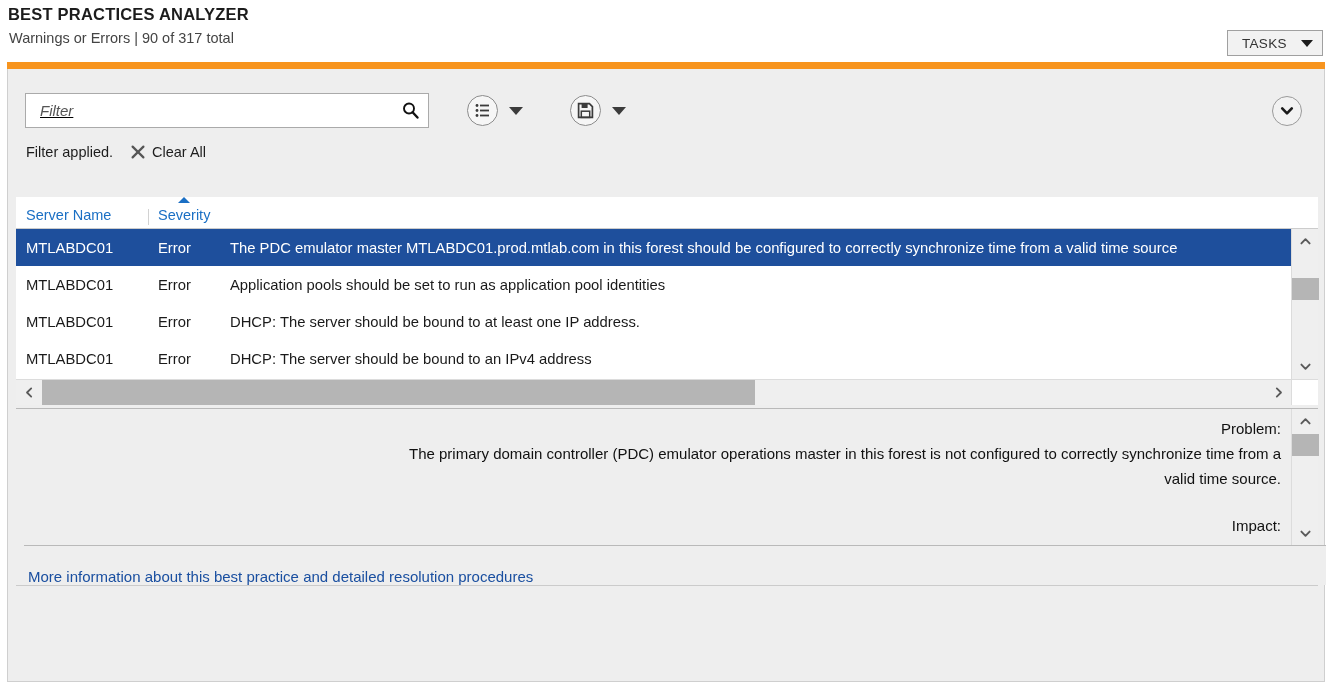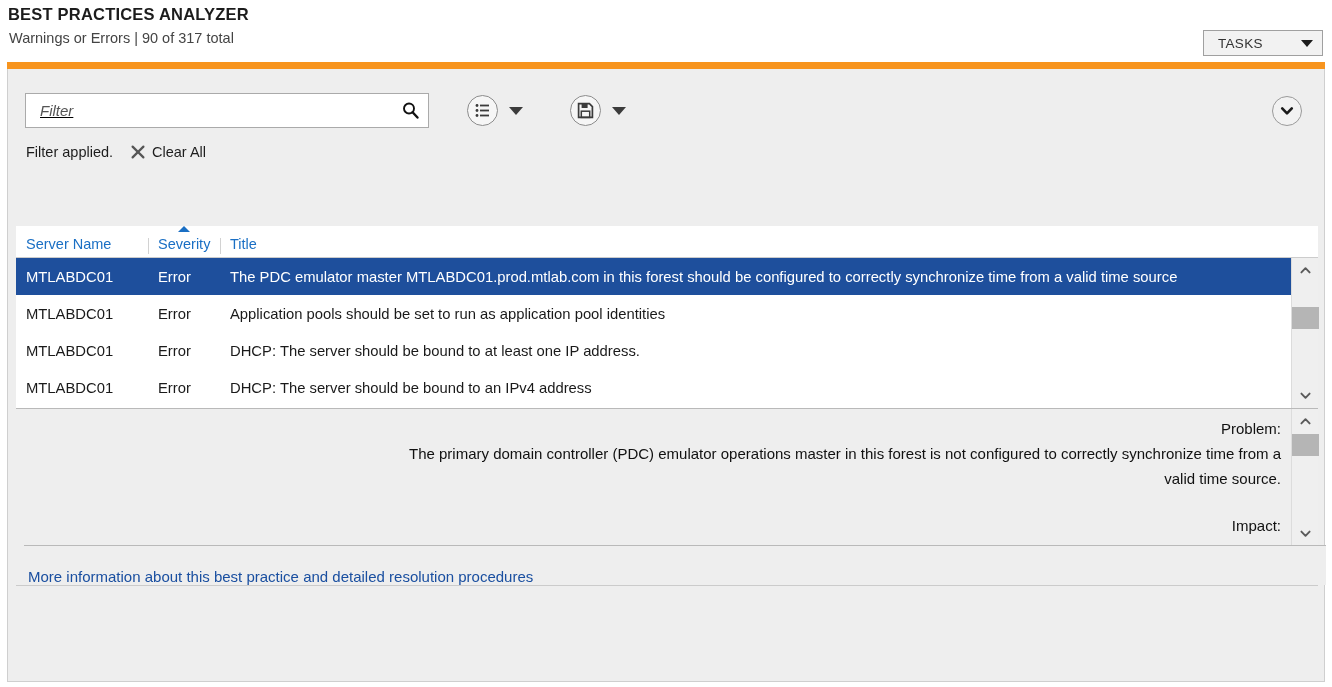--- a/index.html
+++ b/index.html
@@ -27,21 +27,21 @@
     position: absolute; left: 8px; top: 5px;
     font-size: 16.5px; font-weight: bold; color: #1c1c1c;
     letter-spacing: 0.2px;
   }
   .bpa-subtitle {
     position: absolute; left: 9px; top: 30px;
     font-size: 14.5px; color: #444444; font-weight: 400;
   }
   .tasks-button {
     position: absolute; right: 9px; top: 30px;
-    width: 120px; height: 26px;
+    width: 96px; height: 26px;
     border: 1px solid #a0a0a0;
     background: #f2f2f2;
     display: flex; align-items: center;
     padding: 0 9px 0 14px;
     cursor: pointer;
   }
   .tasks-label {
     font-size: 13.5px; color: #333333; letter-spacing: 0.3px;
     flex: 1;
   }
@@ -136,21 +136,20 @@
   }
   .clear-all-label {
     font-size: 14.5px; color: #1d1d1d; cursor: pointer;
   }
 
   
   .grid-wrap {
     position: absolute; left: 8px; top: 128px;
     width: 1302px; height: 208px;
     background: #0369a1;
-    margin-top: 29px;
   }
   .grid-head {
     position: relative;
     height: 31px;
     background: #ffffff;
     display: flex; align-items: flex-end;
   }
   .col-head {
     position: relative;
     font-size: 14.5px; color: #1a6fc4;
@@ -378,21 +377,20 @@
     </div>
 
     <div class="grid-wrap">
 
       <div class="grid-head">
         <div class="col-head col-server">Server Name</div>
         <div class="col-head col-severity">
           <span class="sort-arrow"></span>
           <span>Severity</span>
         </div>
-        <div class="col-head col-title">Title</div>
       </div>
       <div class="grid-sep"></div>
 
       <div class="grid-body">
         <div class="grid-row selected">
           <div class="cell cell-server">MTLABDC01</div>
           <div class="cell cell-severity">Error</div>
           <div class="cell cell-title">The PDC emulator master MTLABDC01.prod.mtlab.com in this forest should be configured to correctly synchronize time from a valid time source</div>
         </div>
         <div class="grid-row">

